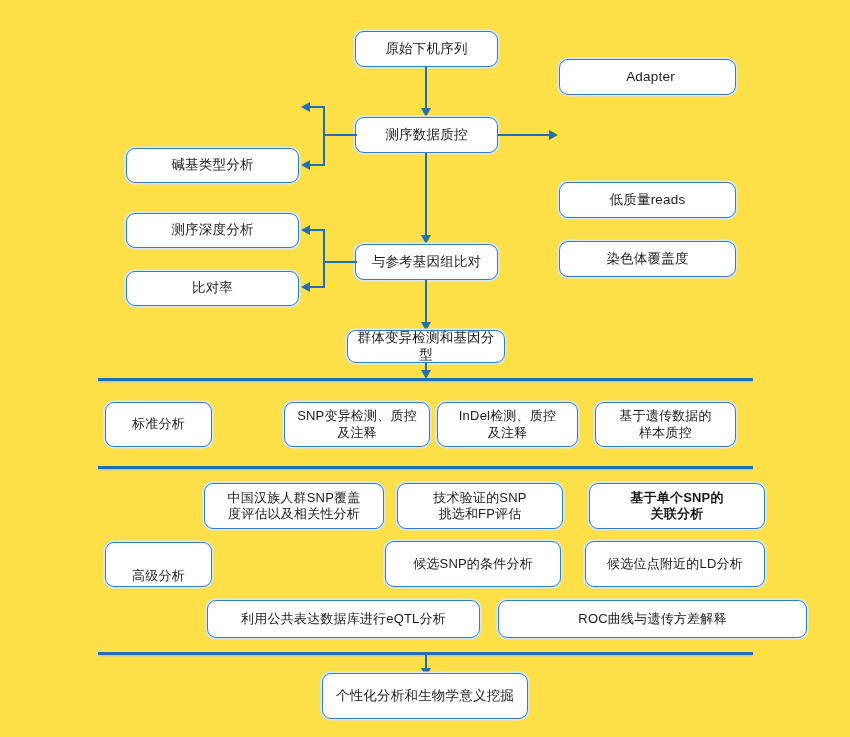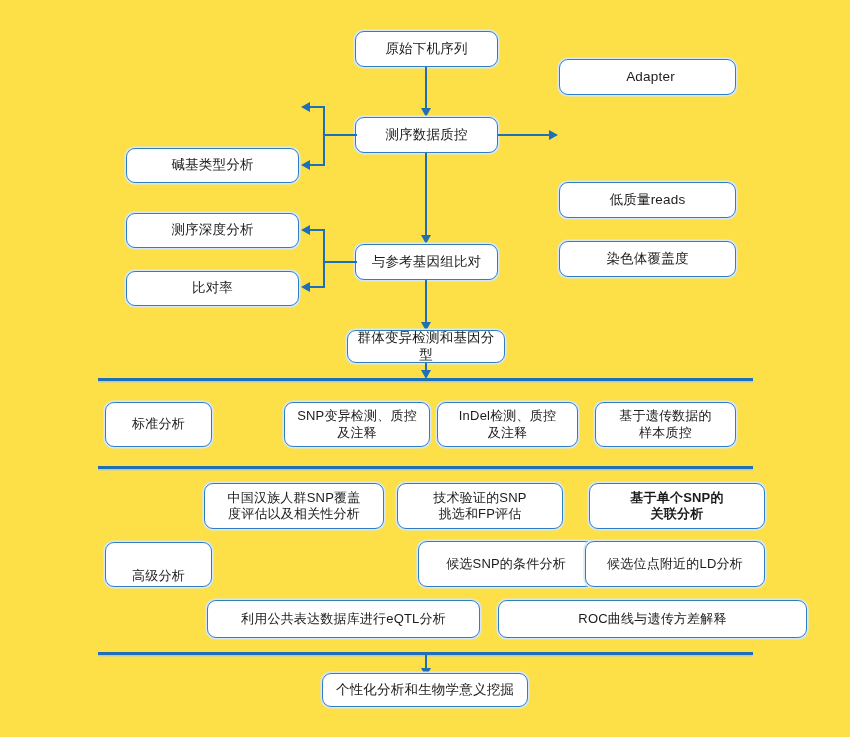--- a/index.html
+++ b/index.html
@@ -202,38 +202,38 @@
     <span class="lbl">技术验证的SNP
 挑选和FP评估</span>
   </div>
 
   <div class="node tight" style="left:589px; top:483px; width:176px; height:46px;font-weight:bold;">
     <span class="lbl">基于单个SNP的
 关联分析</span>
   </div>
 
 
-  <div class="node tight" style="left:418px; top:541px; width:176px; height:46px;">
+  <div class="node tight" style="left:385px; top:541px; width:176px; height:46px;">
     <span class="lbl">候选SNP的条件分析</span>
   </div>
 
   <div class="node tight" style="left:585px; top:541px; width:180px; height:46px;">
     <span class="lbl">候选位点附近的LD分析</span>
   </div>
 
   <div class="node tight" style="left:207px; top:600px; width:273px; height:38px;">
     <span class="lbl">利用公共表达数据库进行eQTL分析</span>
   </div>
 
   <div class="node tight" style="left:498px; top:600px; width:309px; height:38px;">
     <span class="lbl">ROC曲线与遗传方差解释</span>
   </div>
 
   <div class="divider" style="top:652px;"></div>
 
   <div class="seg-v" style="left:425px; top:655px; height:15px;"></div>
   <div class="arrow-down" style="left:420.7px; top:668px;"></div>
 
-  <div class="node" style="left:322px; top:673px; width:206px; height:34px;">
+  <div class="node" style="left:322px; top:673px; width:206px; height:46px;">
     <span class="lbl">个性化分析和生物学意义挖掘</span>
   </div>
 
 </div>
 
 </body></html>

